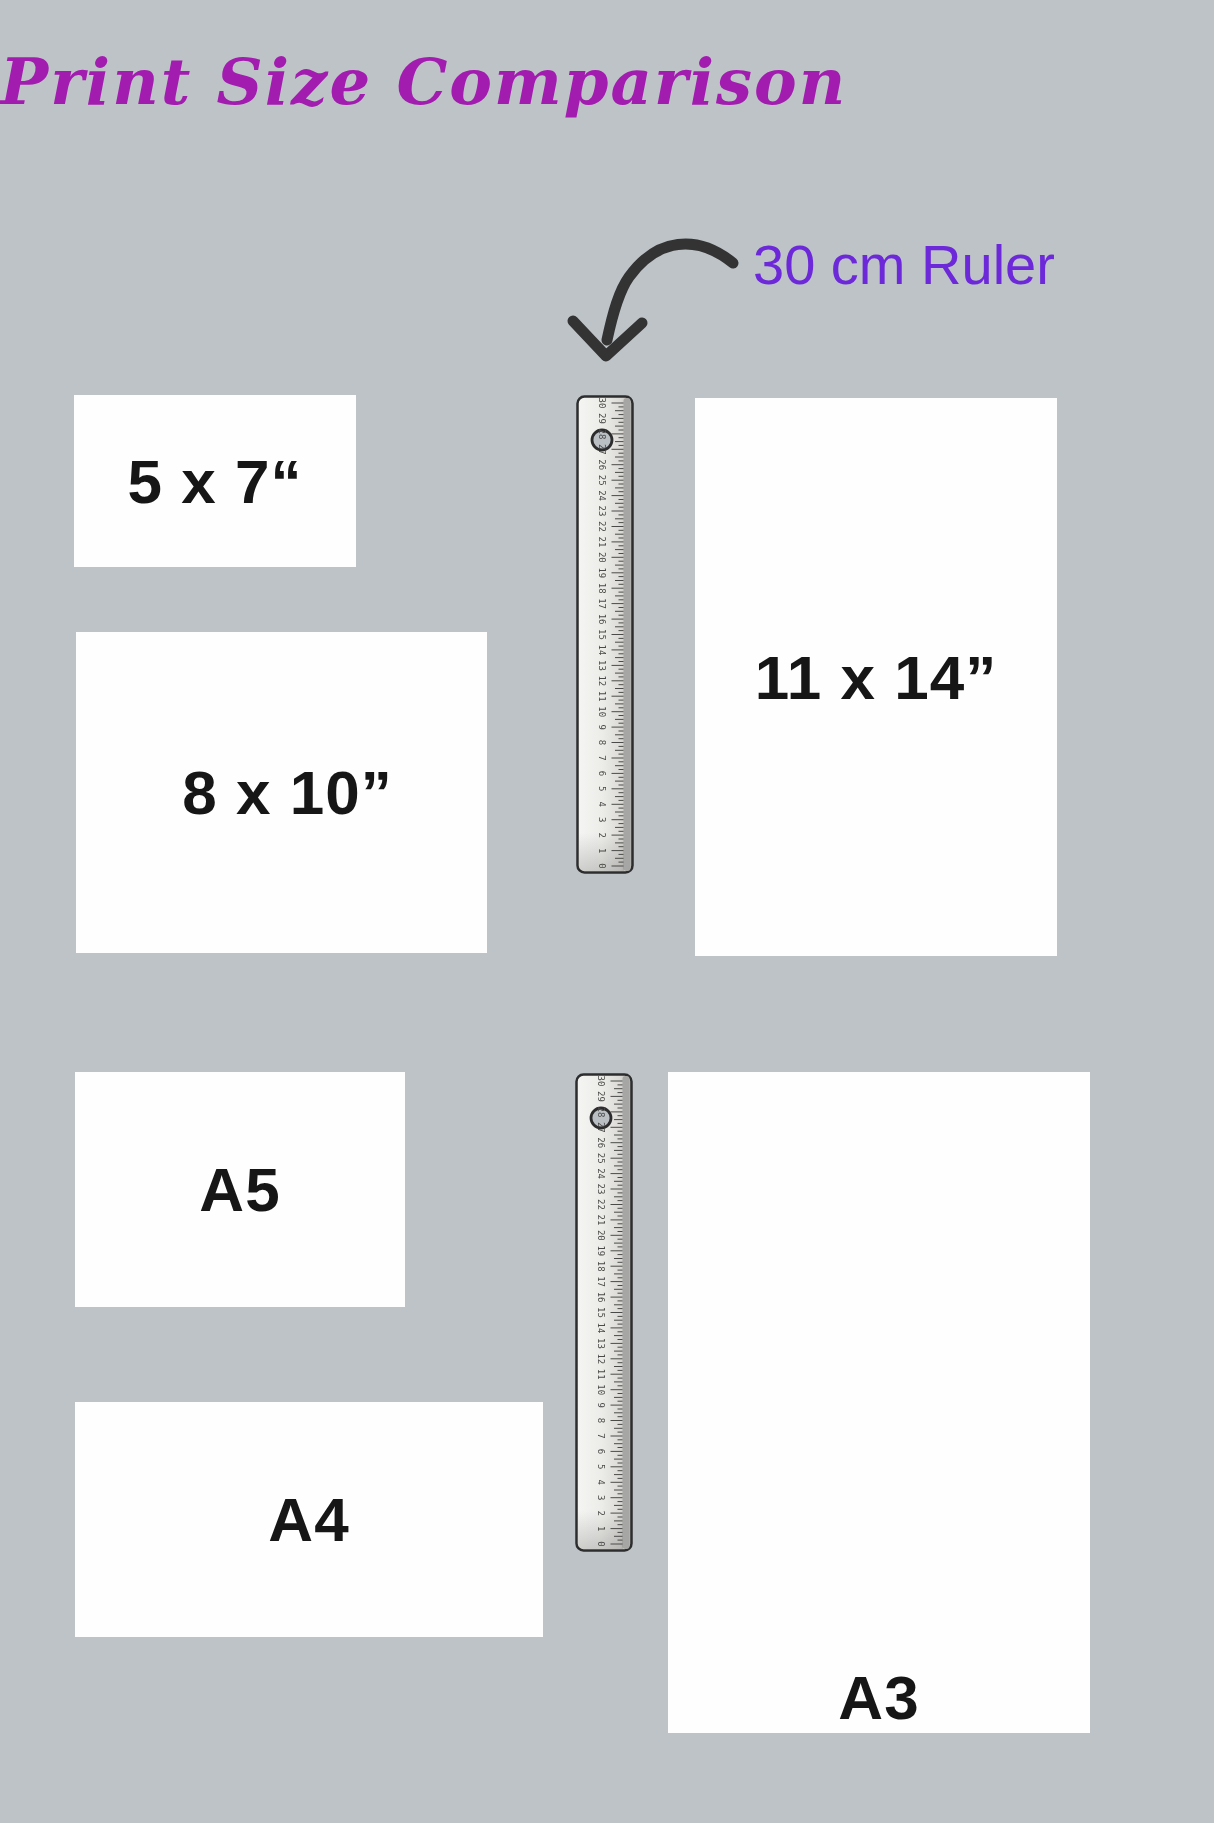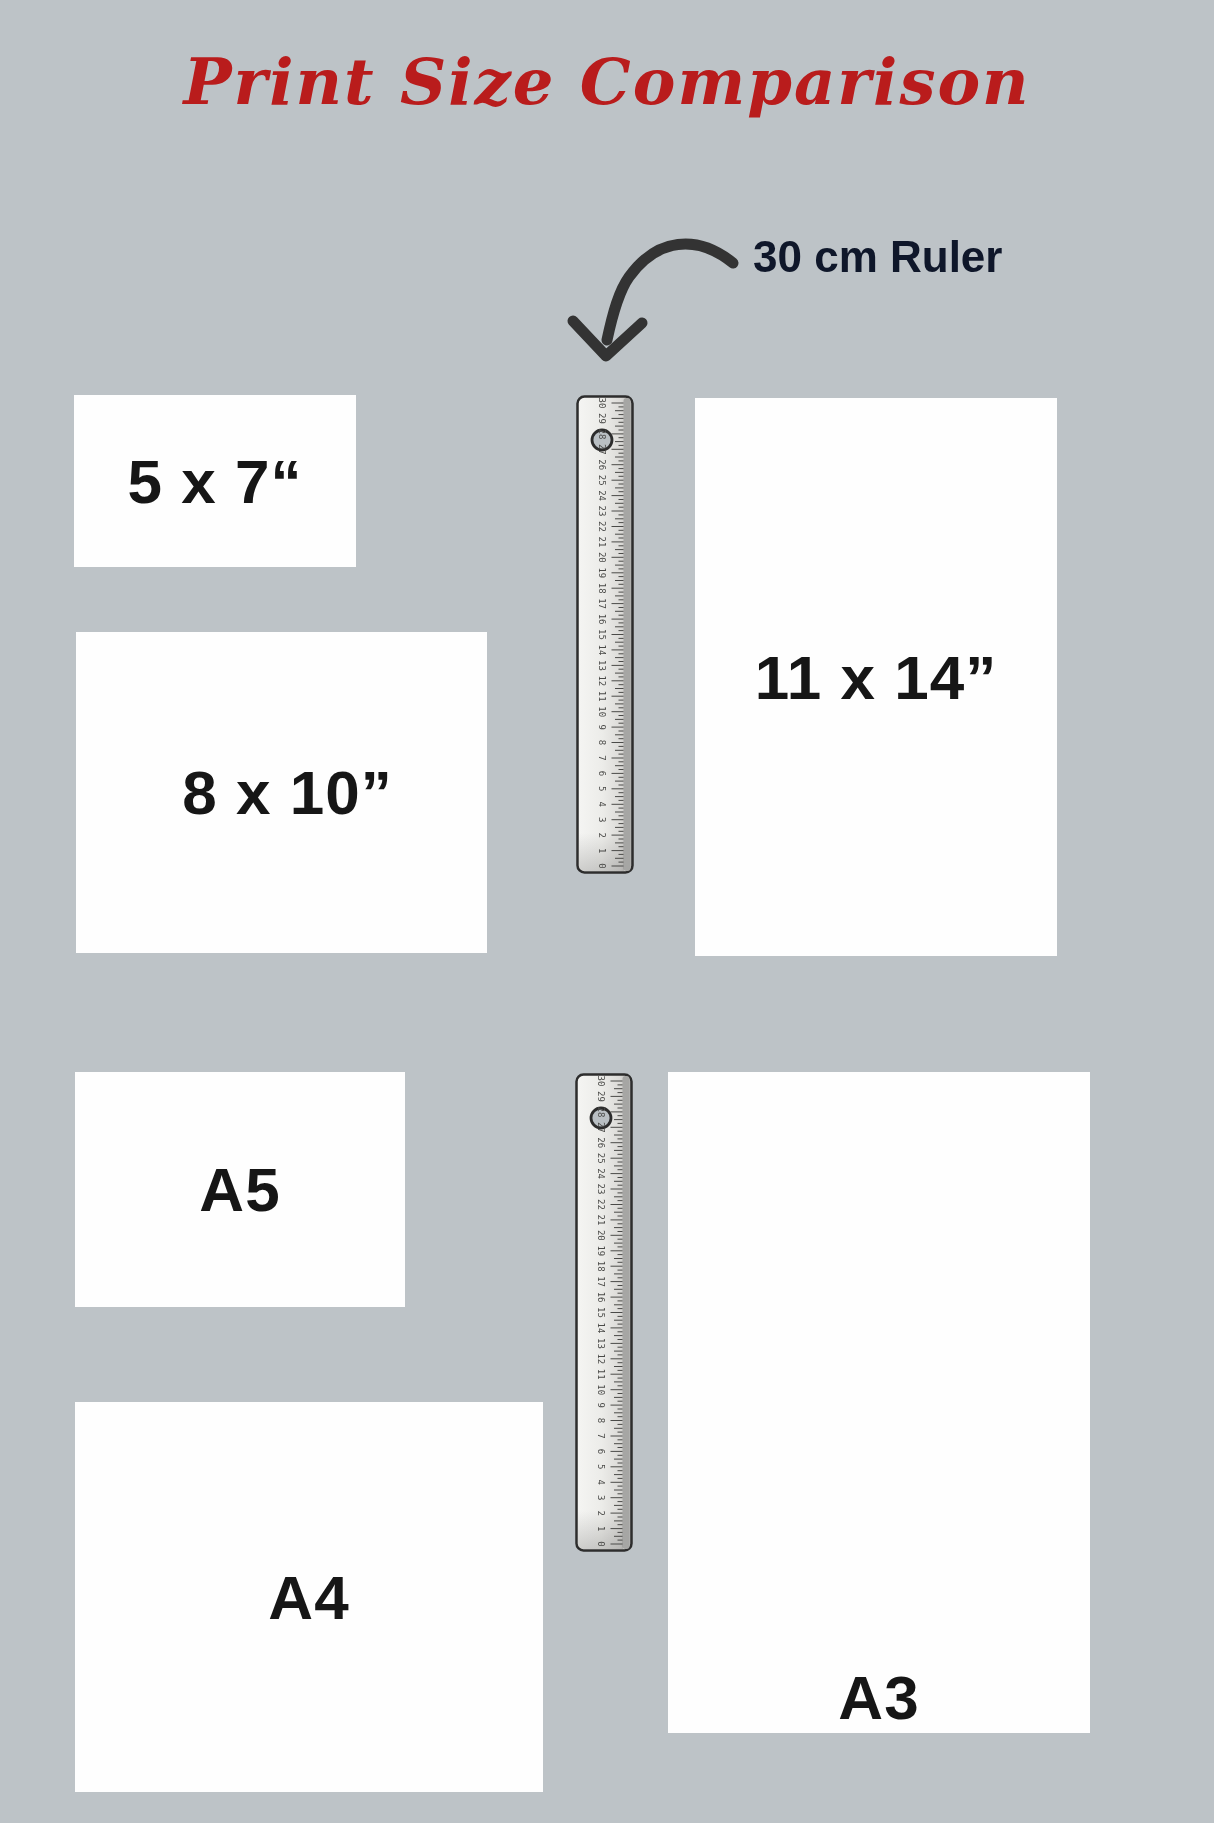--- a/index.html
+++ b/index.html
@@ -7,47 +7,47 @@
     --ruler-border:#2d2d2d;
   }
   html,body{margin:0;padding:0;background:#8a8f93;}
   #canvas{
     position:relative; width:1214px; height:1823px; margin:0 auto;
     background:var(--bg); overflow:hidden;
     font-family:"Liberation Sans", sans-serif;
   }
   .title{
     position:absolute; left:0; top:44px; width:1214px;
-    text-align:center; color:#b91c1c;
+    text-align:left; color:#a21caf;
     font-family:"DejaVu Serif", serif; font-style:italic; font-weight:600;
     font-size:64px; letter-spacing:2px;
   }
   .print{
     position:absolute; background:var(--paper);
     display:flex; align-items:center; justify-content:center;
   }
   .print span{
     color:var(--ink); font-weight:700; font-size:62px; letter-spacing:1px;
     white-space:nowrap;
   }
   
   .r-5x7  {left:74px;  top:395px;  width:282px; height:172px;}
   .r-8x10 {left:76px;  top:632px;  width:399px; height:321px;padding-left:12px;}
   .r-11x14{left:695px; top:398px;  width:362px; height:558px;}
   .r-a5   {left:75px;  top:1072px; width:330px; height:235px;}
-  .r-a4   {left:75px;  top:1402px; width:468px; height:390px;}
+  .r-a4   {left:75px;  top:1402px; width:468px; height:235px;}
   .r-a3   {left:668px; top:1072px; width:422px; height:661px;align-items:flex-end;}
 
   .ruler-svg{position:absolute; width:58px; height:479px; overflow:visible;}
   #ruler-top{left:576px; top:395px;}
   #ruler-bottom{left:575px; top:1073px;}
 
   .ruler-callout-text{
     position:absolute; left:753px; top:232px;
-    font-size:44px; font-weight:700; color:#0f172a; white-space:nowrap;
+    font-size:56px; font-weight:400; color:#6d28d9; white-space:nowrap;
   }
   #arrow-svg{position:absolute; left:0; top:0; width:1214px; height:1823px; pointer-events:none;}
 </style>
 </head>
 <body>
 
 <div id="canvas">
 
   <div class="title">Print Size Comparison</div>
 

